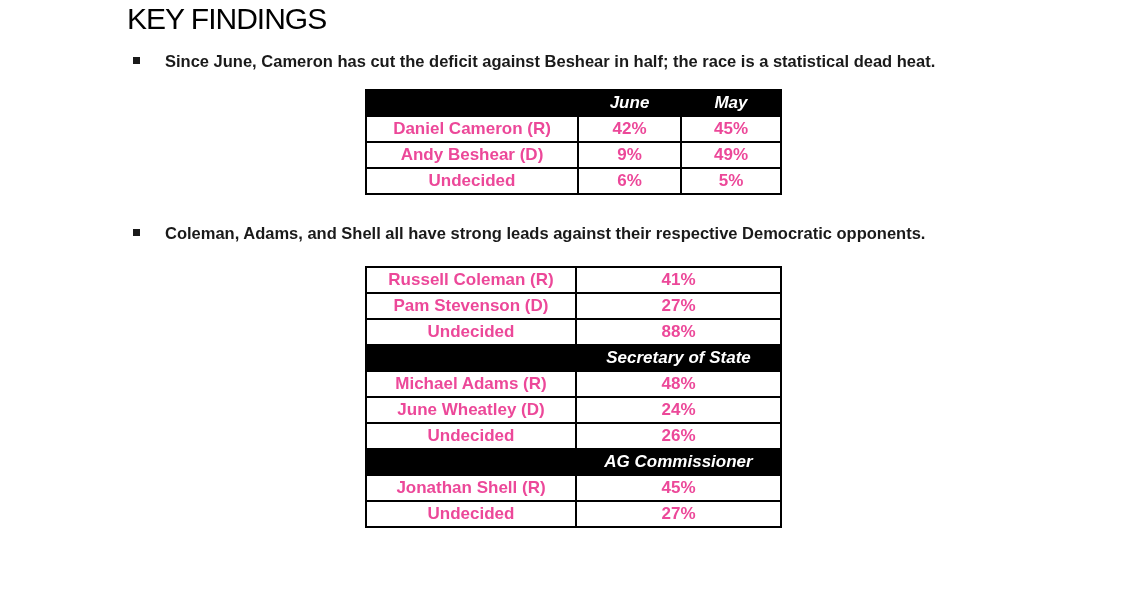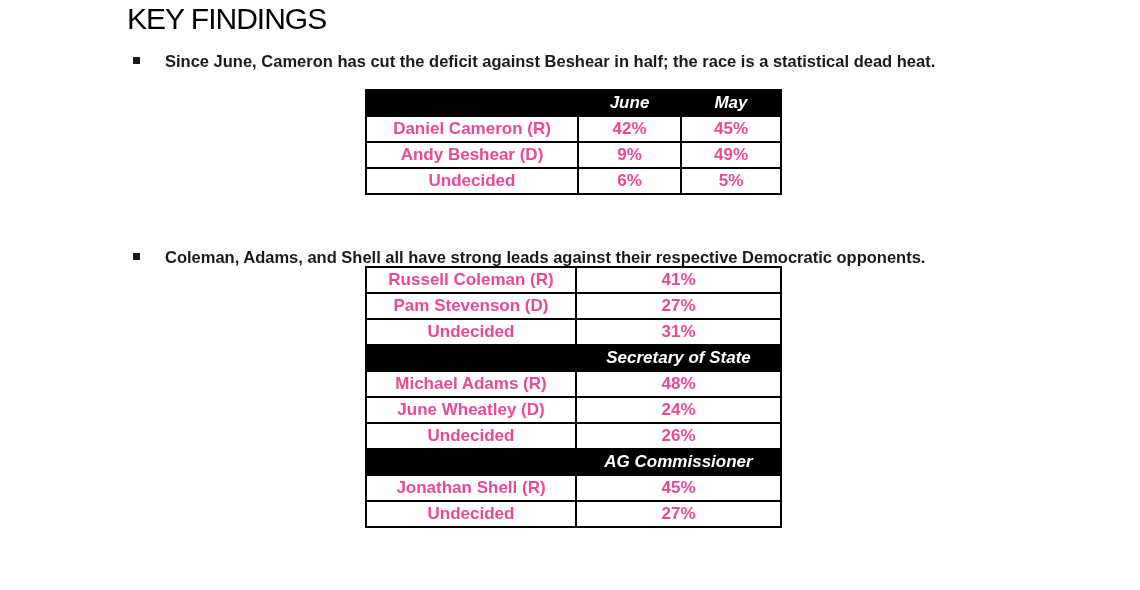--- a/index.html
+++ b/index.html
@@ -39,21 +39,21 @@
   }
   .bullet .btext {
     display: inline-block;
     margin-left: 25px;
     font-size: 16.5px;
     font-weight: bold;
     color: #1a1a1a;
     line-height: 21px;
   }
   .b1 { top: 51px; }
-  .b2 { top: 223px; margin-top: 24px; }
+  .b2 { top: 223px; }
 
   table.poll {
     position: absolute;
     left: 365px;
     border-collapse: collapse;
     table-layout: fixed;
     background: #ffffff;
   }
   table.t1 { top: 89px; width: 415px; }
   table.t2 { top: 266px; width: 415px; }
@@ -133,21 +133,21 @@
       <tr>
         <td>Russell Coleman (R)</td>
         <td>41%</td>
       </tr>
       <tr>
         <td>Pam Stevenson (D)</td>
         <td>27%</td>
       </tr>
       <tr>
         <td>Undecided</td>
-        <td>31%</td>
+        <td>88%</td>
       </tr>
 
       <tr class="head">
         <td></td>
         <td>Secretary of State</td>
       </tr>
       <tr>
         <td>Michael Adams (R)</td>
         <td>48%</td>
       </tr>

